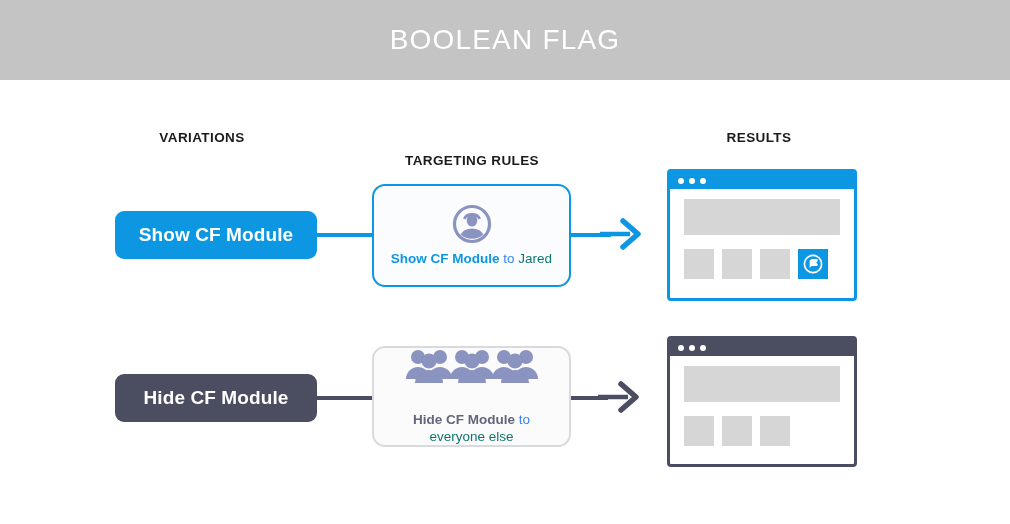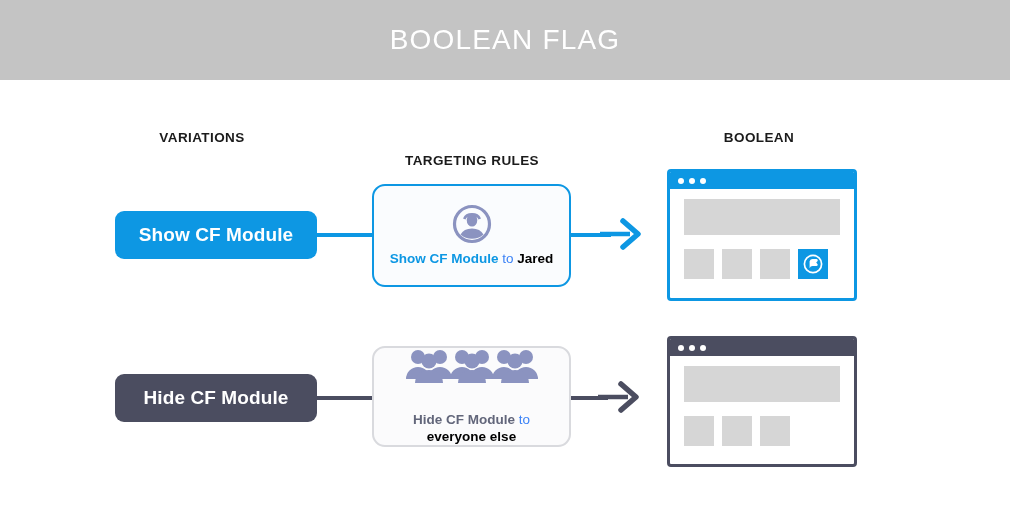--- a/index.html
+++ b/index.html
@@ -117,21 +117,21 @@
   .card-icon { line-height: 0; margin-bottom: 6px; }
   .card-text {
     text-align: center;
     font-size: 13.5px;
     line-height: 17px;
     padding: 0 6px;
   }
   .t-blue  { color: #0d97e3; font-weight: bold; }
   .t-gray  { color: #62667a; font-weight: bold; }
   .t-plain { color: #3b82f6; font-weight: normal; }
-  .t-black { color: #000000; font-weight: bold; }
+  .t-black { color: #0f766e; font-weight: normal; }
 
   
   .arrow { position: absolute; }
   .arrow-1 { left: 600px; top: 57px; }
   .arrow-2 { left: 598px; top: 55px; }
 
   
   .window {
     position: absolute;
     left: 667px;
@@ -178,21 +178,21 @@
 </style>
 </head>
 <body>
 
 <div class="header">
   <div class="header-title">BOOLEAN FLAG</div>
 </div>
 
 <div class="col-head variations">VARIATIONS</div>
 <div class="col-head targeting">TARGETING RULES</div>
-<div class="col-head results">BOOLEAN</div>
+<div class="col-head results">RESULTS</div>
 
 <div class="row row-1">
 
   <div class="pill blue">
     <span>Show CF Module</span>
   </div>
 
   <div class="connector blue conn-1a"></div>
   <div class="connector blue conn-1b"></div>
 

